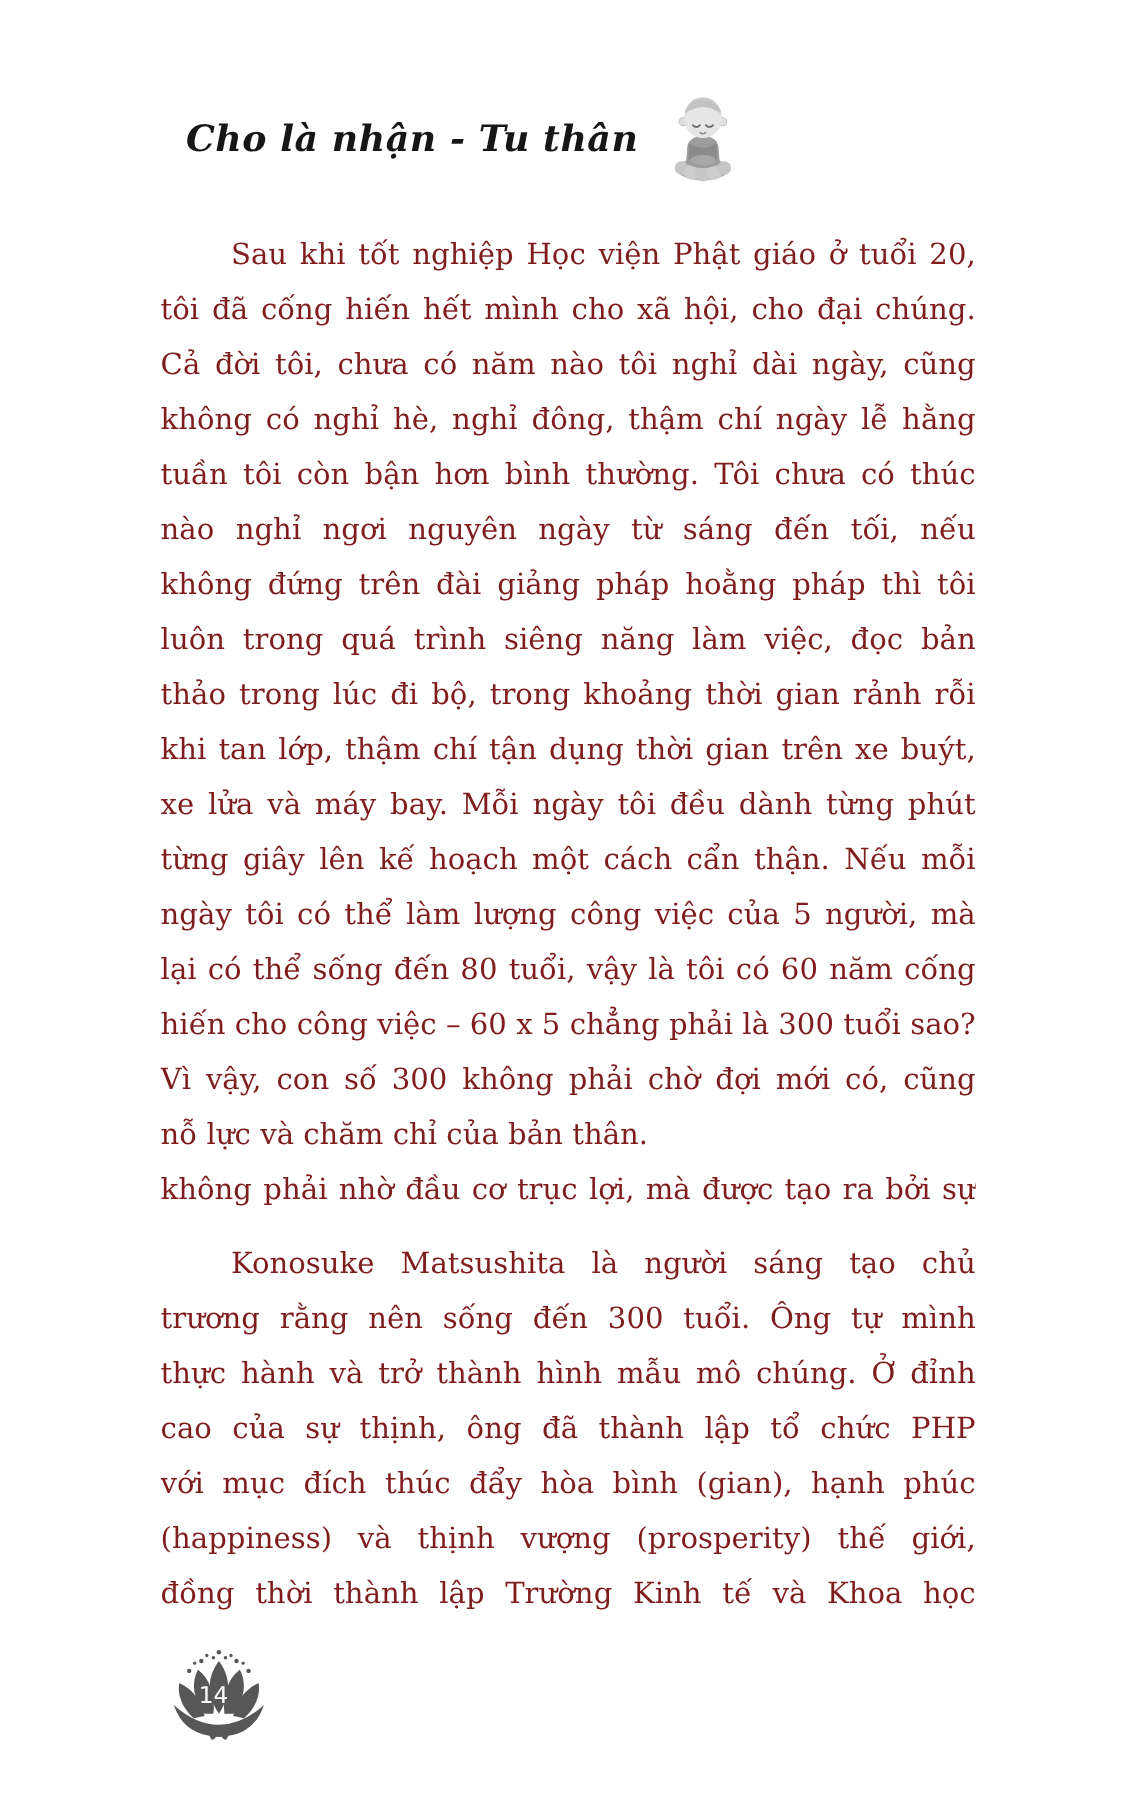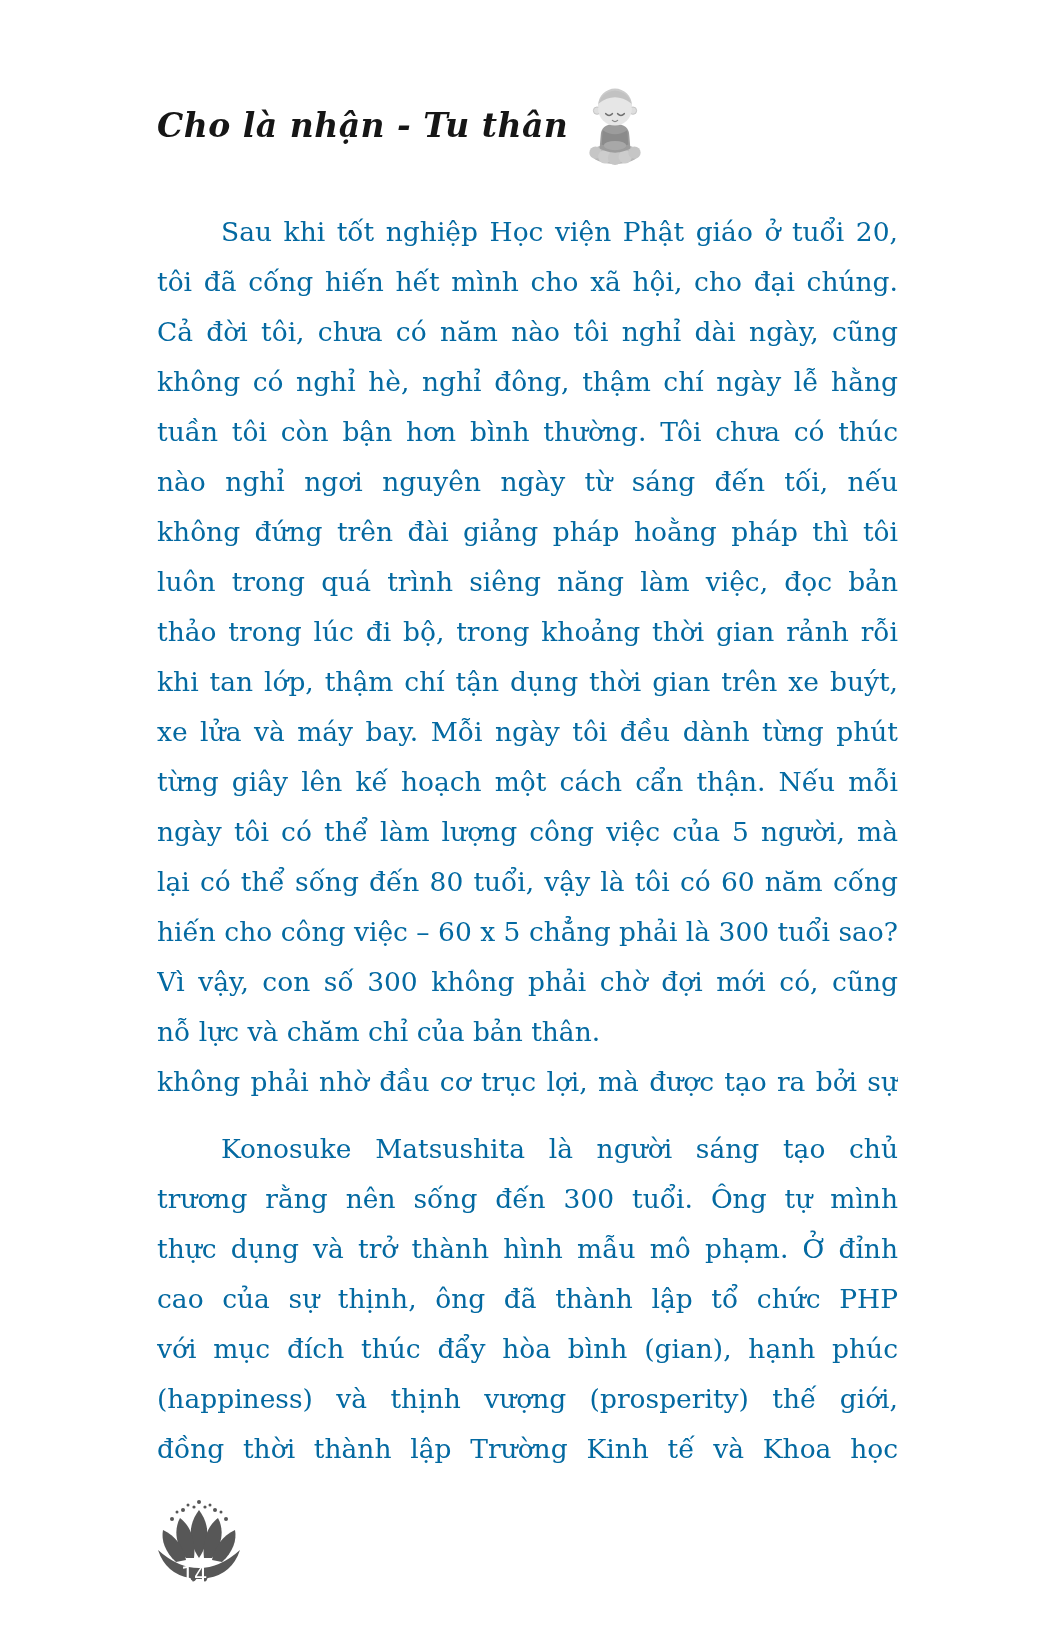--- a/index.html
+++ b/index.html
@@ -12,37 +12,37 @@
   }
   .page-header {
     position: absolute;
     left: 157px; top: 84px;
     display: flex;
     align-items: center;
     gap: 14px;
     height: 82px;
   }
   .page-title {
-    margin: 0;
+    margin: 12px;
     font-family: "DejaVu Serif", serif;
     font-style: italic;
     font-weight: 600;
     font-size: 33px;
     letter-spacing: 0.5px;
     color: #161616;
     white-space: nowrap;
   }
   .monk-wrap { width: 66px; height: 80px; flex: 0 0 auto; }
   .monk-wrap svg { width: 100%; height: 100%; display: block; }
 
   .page-content {
     position: absolute;
-    left: 157px; top: 207px;
+    left: 146px; top: 207px;
     width: 741px;
-    color: #0369a1;
+    color: #7f1d1d;
     font-size: 26.5px;
   }
   .paragraph { margin: 0; }
   .paragraph + .paragraph { margin-top: 17px; }
   .text-line {
     line-height: 50px;
     height: 50px;
     text-align: justify;
     text-align-last: justify;
     overflow: hidden;
@@ -52,21 +52,21 @@
   .text-line.no-just { text-align-last: left; }
 
   .lotus-wrap {
     position: absolute;
     left: 150px; top: 1498px;
     width: 98px; height: 90px;
   }
   .lotus-wrap svg { width: 100%; height: 100%; display: block; }
   .page-number {
     position: absolute;
-    left: 0; right: 10px; top: 65px;
+    left: 0; right: 10px; top: 31px;
     text-align: center;
     font-family: "DejaVu Sans", sans-serif;
     font-size: 21px;
     color: #ffffff;
   }
 </style>
 </head>
 <body>
 
 <div>
@@ -119,21 +119,21 @@
         <div class="text-line">ngày tôi có thể làm lượng công việc của 5 người, mà</div>
         <div class="text-line">lại có thể sống đến 80 tuổi, vậy là tôi có 60 năm cống</div>
         <div class="text-line">hiến cho công việc – 60 x 5 chẳng phải là 300 tuổi sao?</div>
         <div class="text-line">Vì vậy, con số 300 không phải chờ đợi mới có, cũng</div>
         <div class="text-line no-just">nỗ lực và chăm chỉ của bản thân.</div>
         <div class="text-line">không phải nhờ đầu cơ trục lợi, mà được tạo ra bởi sự</div>
       </div>
     <div class="paragraph">
         <div class="text-line indent">Konosuke Matsushita là người sáng tạo chủ</div>
         <div class="text-line">trương rằng nên sống đến 300 tuổi. Ông tự mình</div>
-        <div class="text-line">thực dụng và trở thành hình mẫu mô phạm. Ở đỉnh</div>
+        <div class="text-line">thực hành và trở thành hình mẫu mô chúng. Ở đỉnh</div>
         <div class="text-line">cao của sự thịnh, ông đã thành lập tổ chức PHP</div>
         <div class="text-line">với mục đích thúc đẩy hòa bình (gian), hạnh phúc</div>
         <div class="text-line">(happiness) và thịnh vượng (prosperity) thế giới,</div>
         <div class="text-line">đồng thời thành lập Trường Kinh tế và Khoa học</div>
       </div>
   </main>
 
   <footer>
     <span class="lotus-wrap">
       <svg viewBox="0 0 98 90" xmlns="http://www.w3.org/2000/svg" aria-hidden="true">

